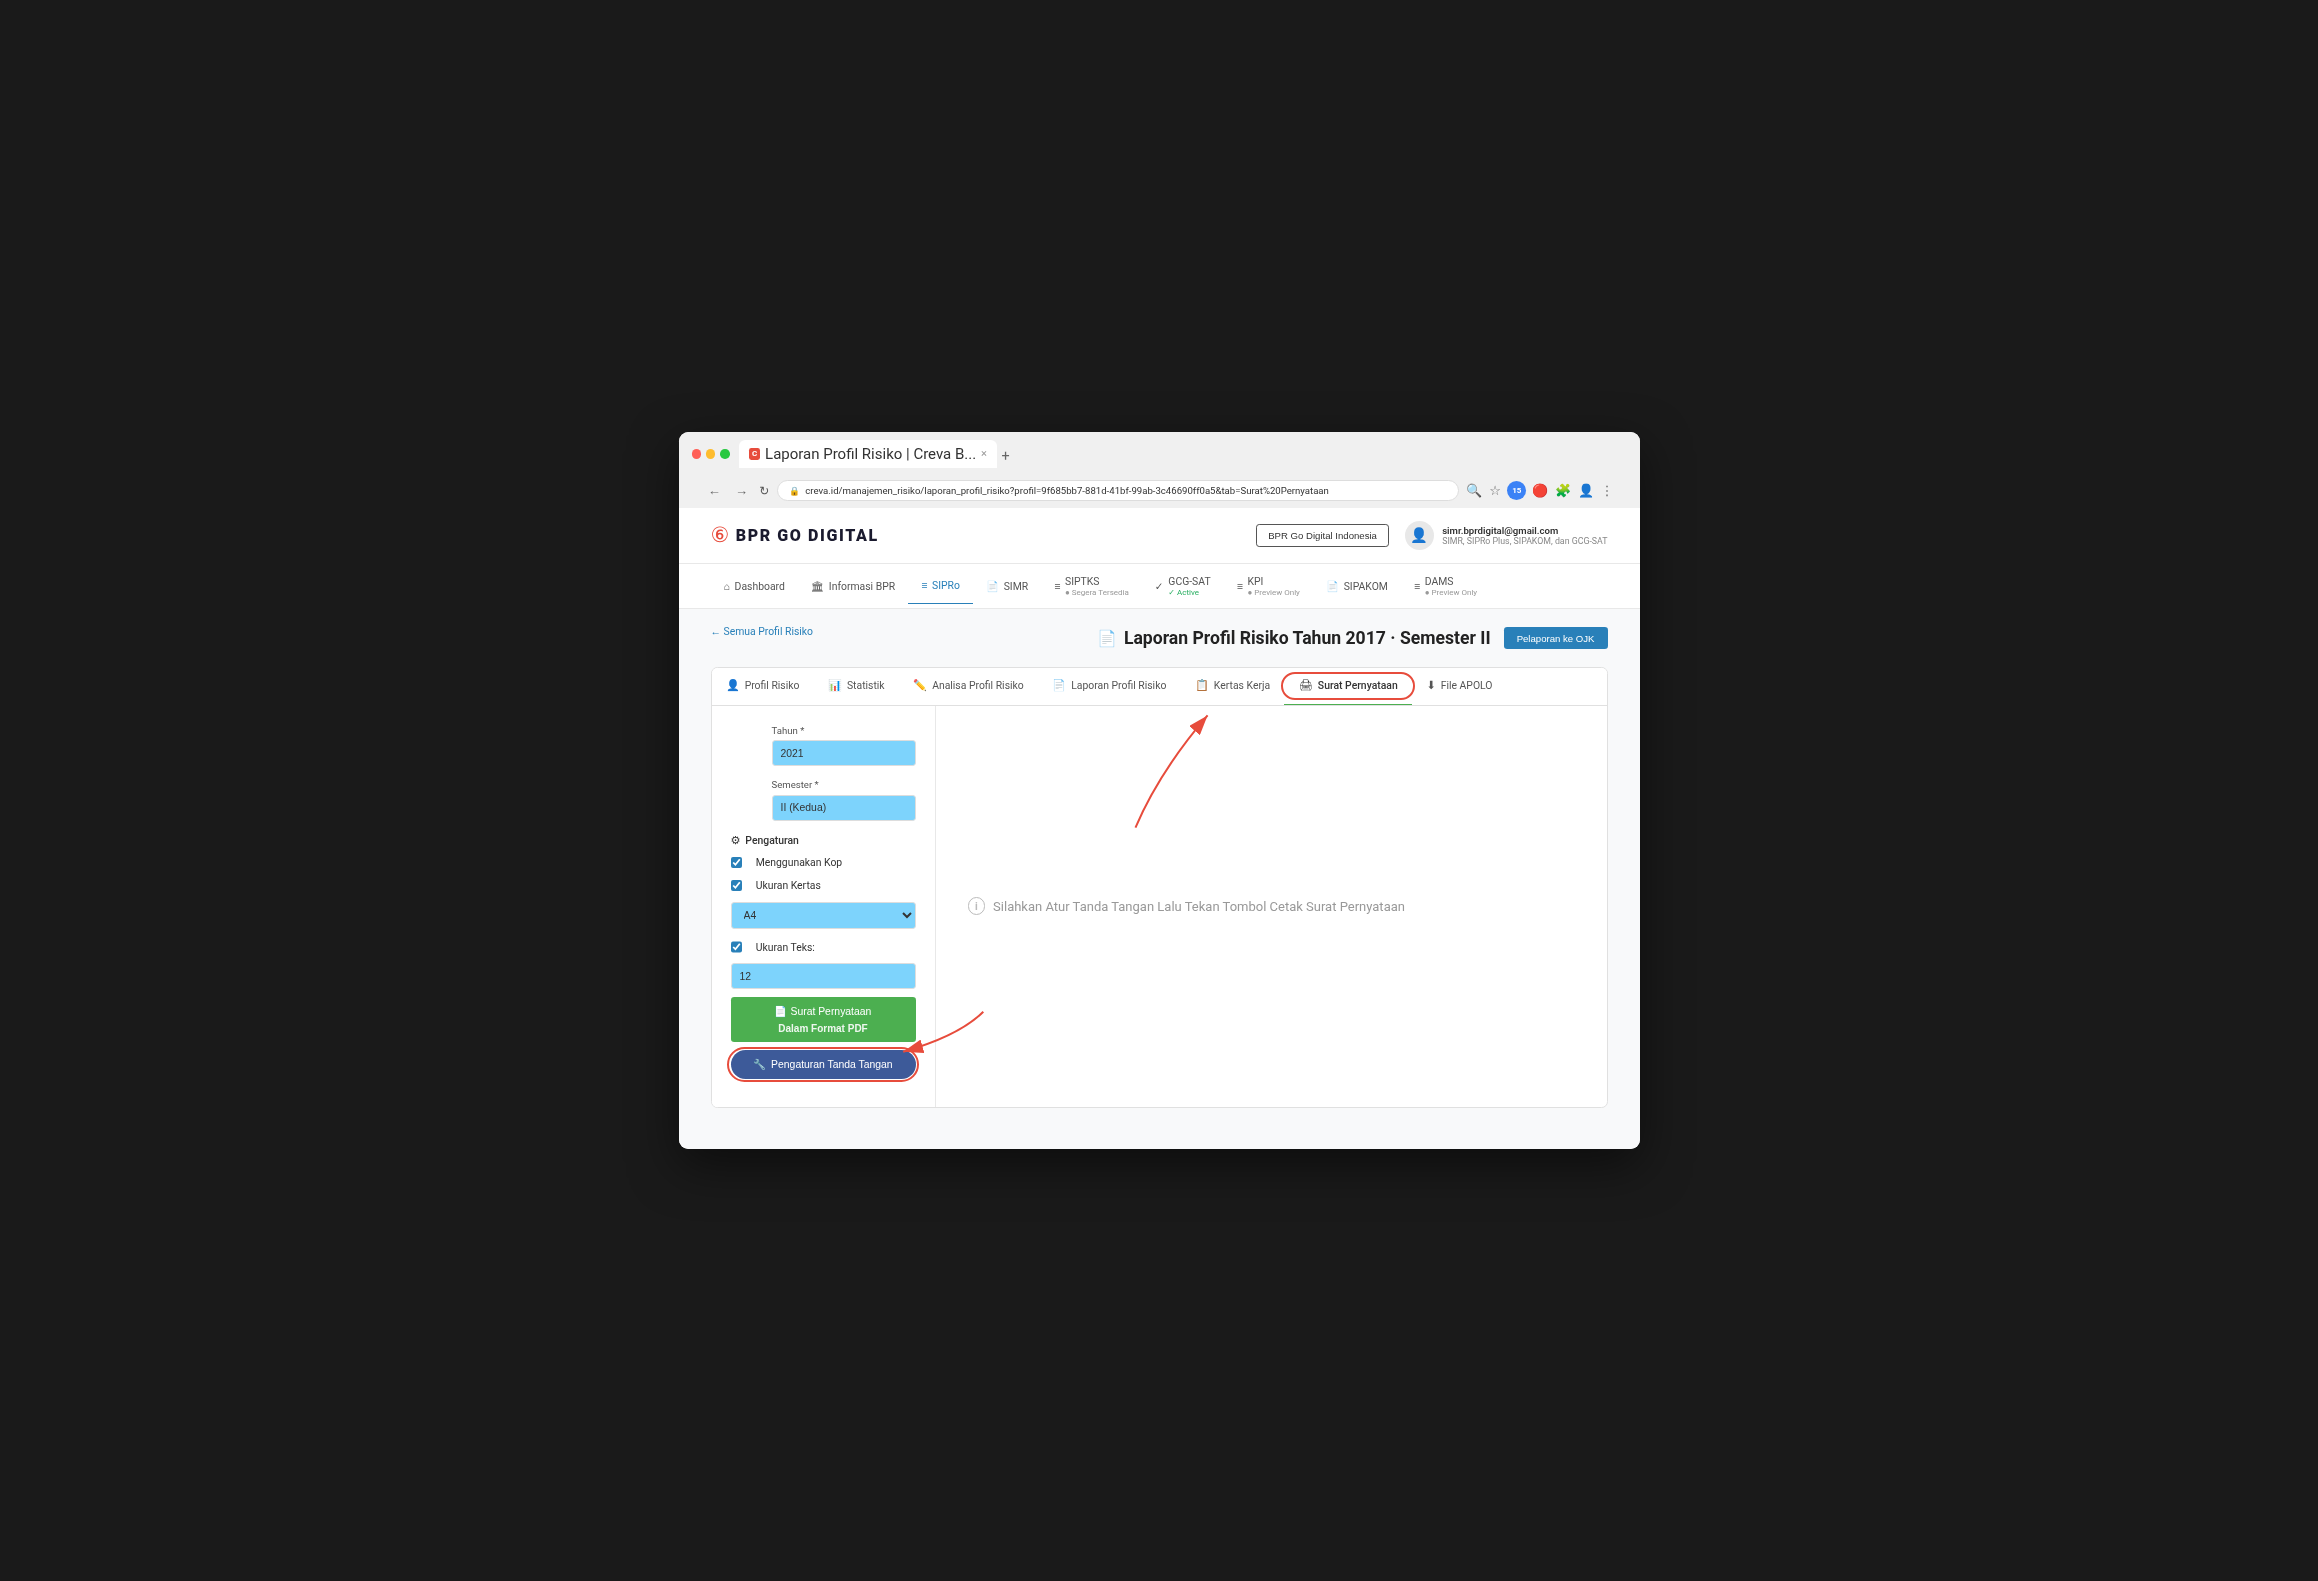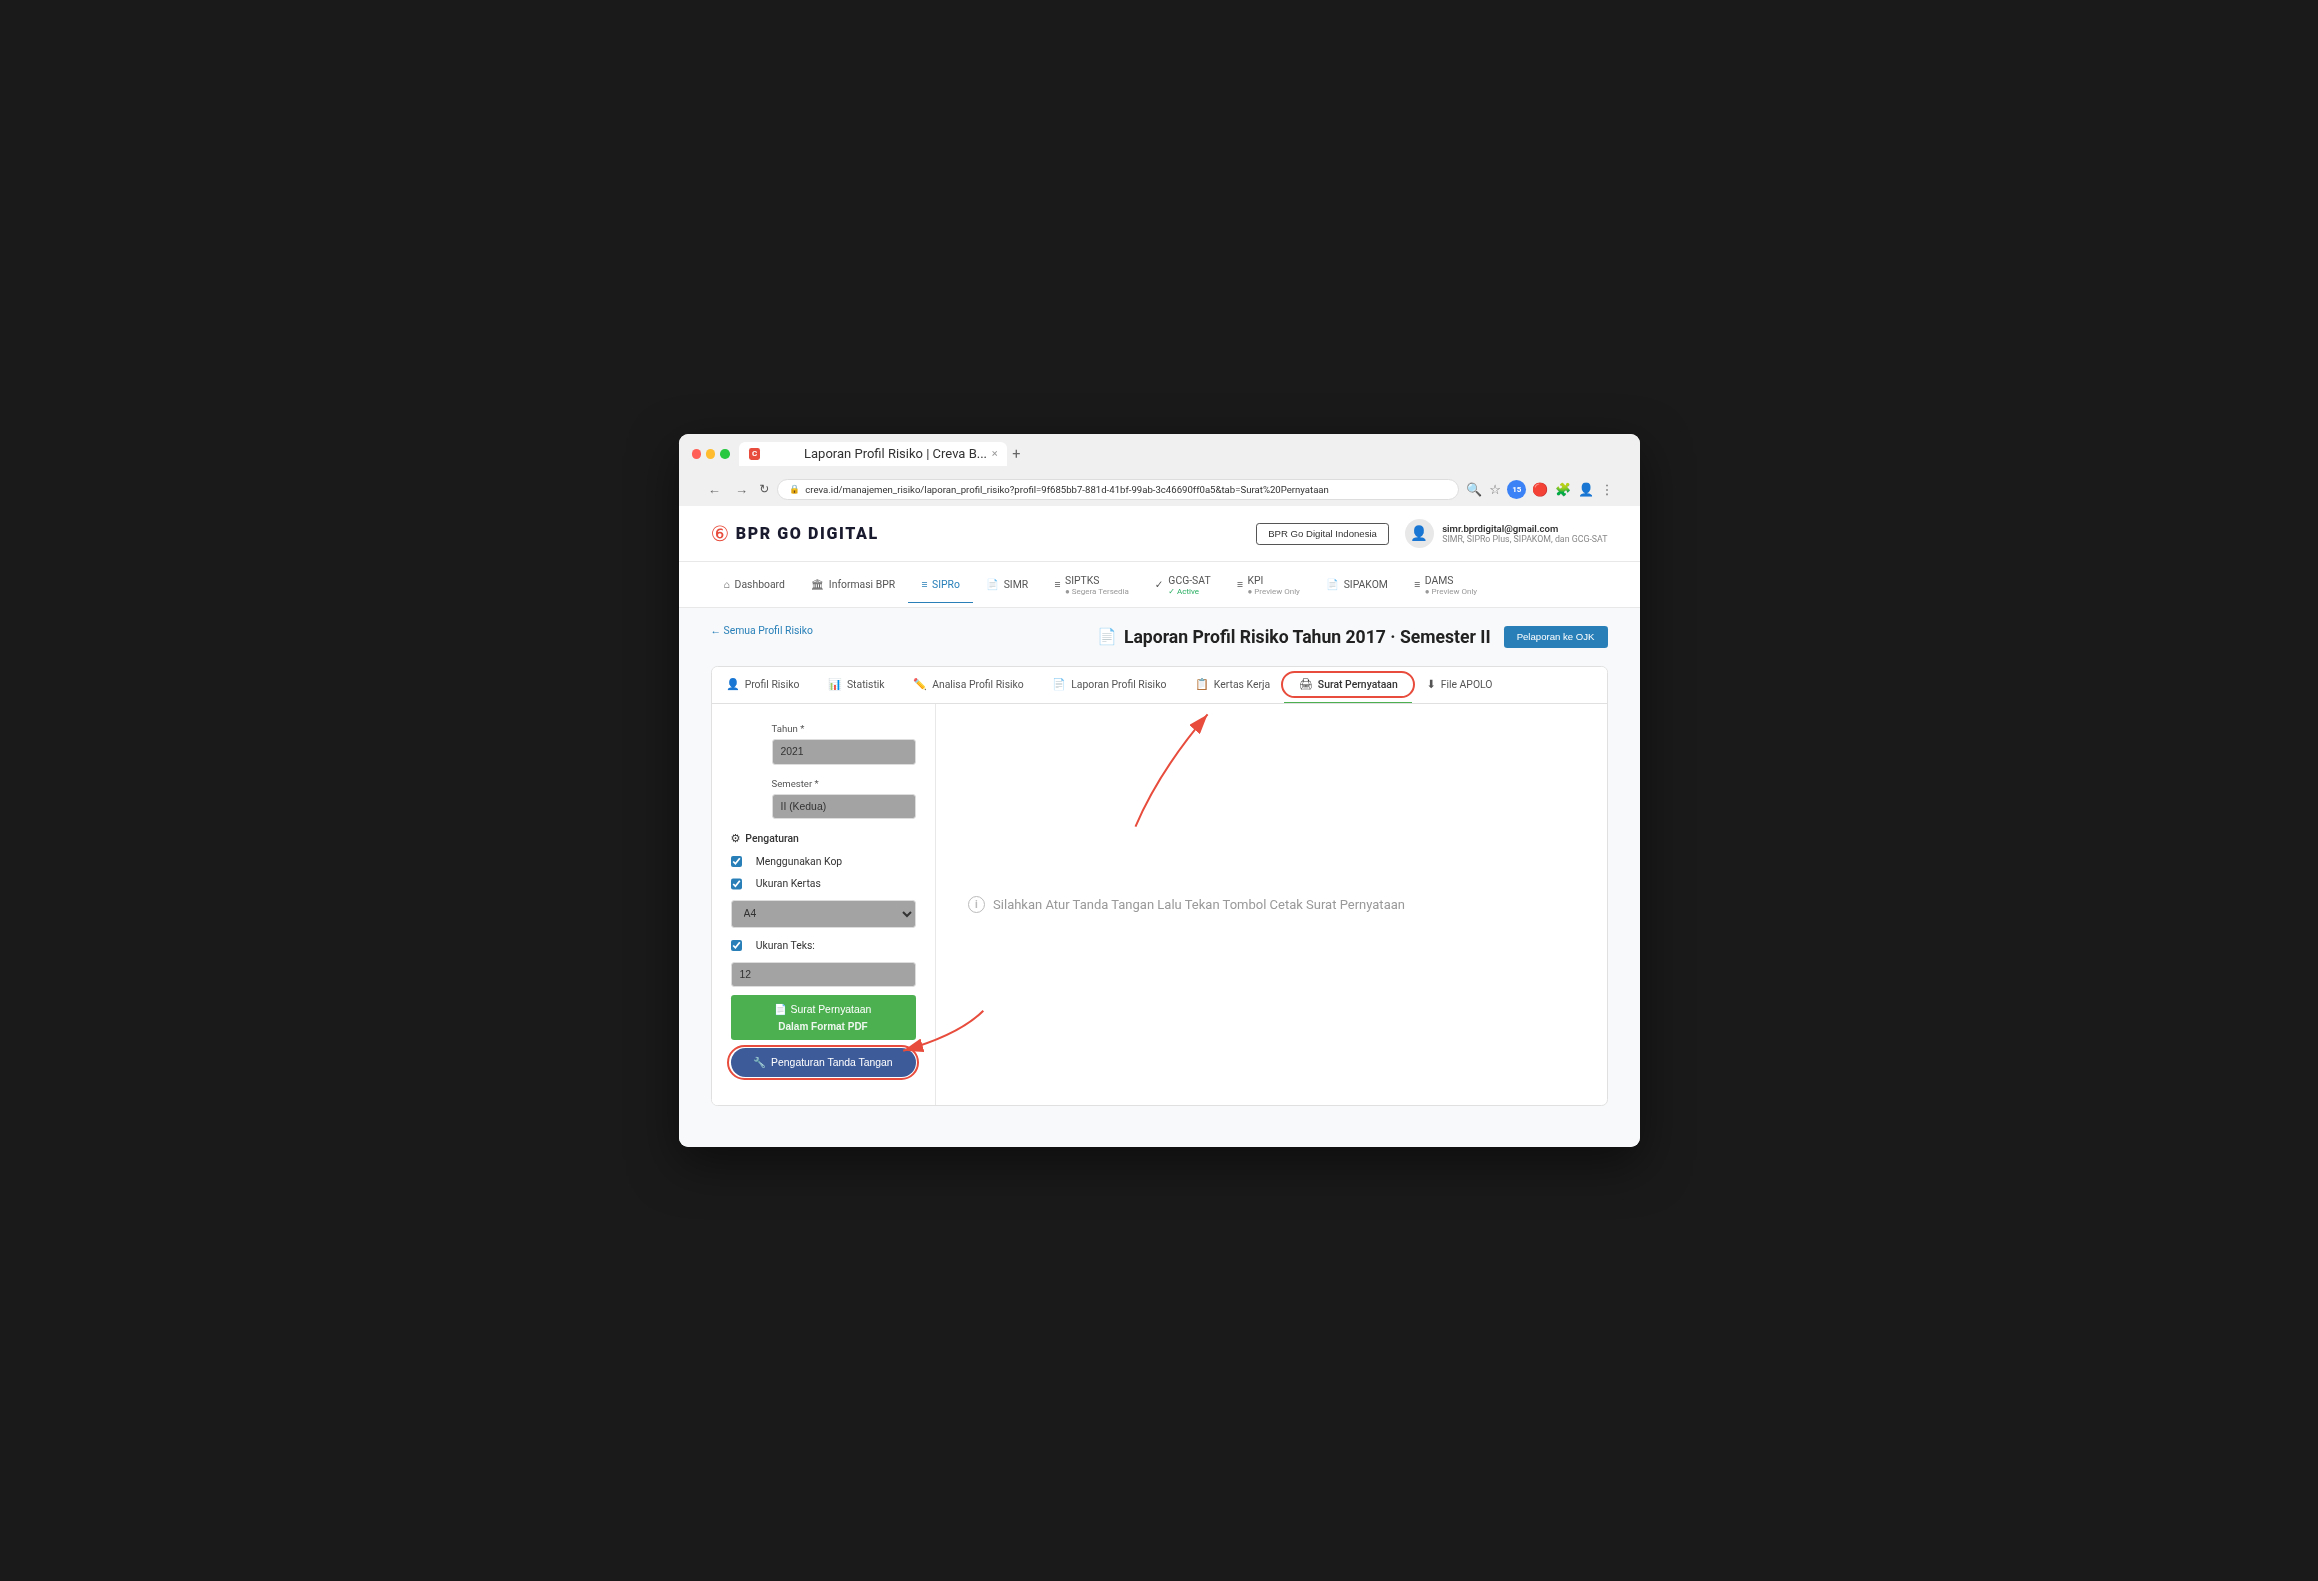--- a/index.html
+++ b/index.html
@@ -63,21 +63,21 @@
     }
     .tab-favicon {
       width: 11.2px; height: 11.2px;
       background: #e74c3c;
       border-radius: 2.4px;
       display: flex; align-items: center; justify-content: center;
       color: #fff;
       font-size: 6.4px;
       font-weight: bold;
     }
-    .tab-title { flex: 1; overflow: hidden; text-overflow: ellipsis; white-space: nowrap; font-size: 13px; margin-left: 39px; }
+    .tab-title { flex: 1; overflow: hidden; text-overflow: ellipsis; white-space: nowrap; font-size: 15px; }
     .tab-close { color: #999; font-size: 11.2px; cursor: pointer; }
     .new-tab-btn { color: #666; font-size: 14.4px; cursor: pointer; padding: 3.2px; }
     .browser-toolbar {
       background: #f0f0f0;
       padding: 6.4px 13px;
       display: flex;
       align-items: center;
       gap: 8px;
     }
     .toolbar-nav-btn {
@@ -302,21 +302,21 @@
       margin-bottom: 4.8px;
       display: block;
     }
     .form-input {
       width: 100%;
       padding: 6.4px 8px;
       border: 0.8px solid #ddd;
       border-radius: 3.2px;
       font-size: 10.4px;
       color: #333;
-      background: #a3a3a3;
+      background: #7dd3fc;
     }
     .settings-heading {
       display: flex;
       align-items: center;
       gap: 4.8px;
       font-size: 10.4px;
       color: #333;
       margin-bottom: 9.6px;
       font-weight: 500;
     }

